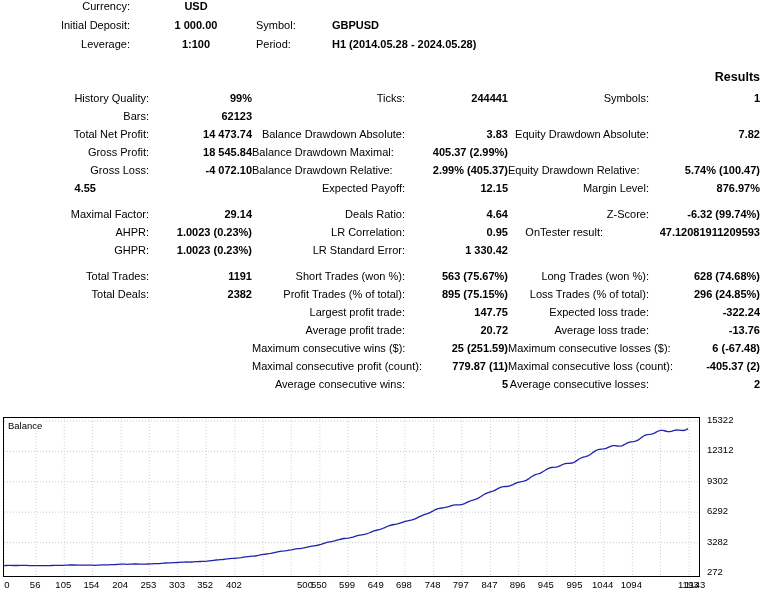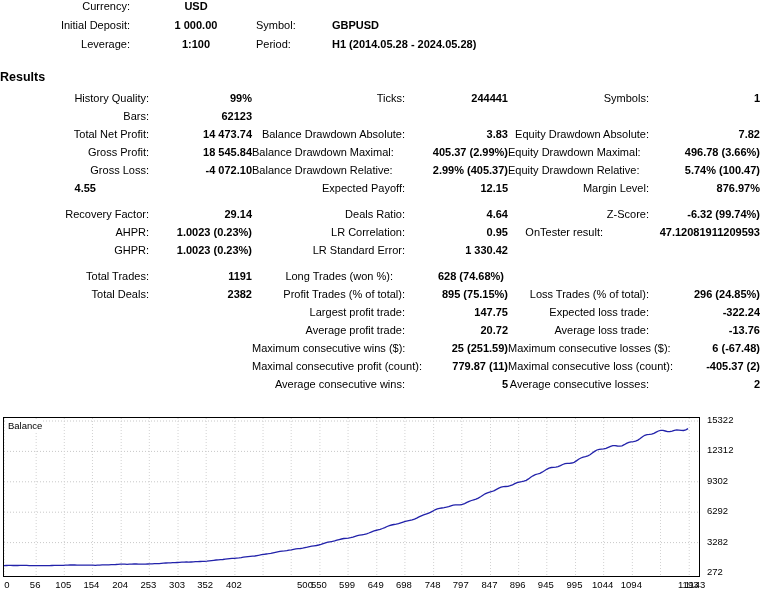--- a/index.html
+++ b/index.html
@@ -48,21 +48,21 @@
   .col-a-val { width: 120px; }
   .col-b-lbl { width: 70px; text-align: left; padding-right: 6px;}
   .col-b-val { }
 
   
   .results-title {
     position: absolute;
     top: 70px;
     left: 0;
     width: 760px;
-    text-align: left;
+    text-align: right;
     font-weight: bold;
     font-size: 12.5px;
   }
 
   
   .stats {
     position: absolute;
     top: 92px;
     left: 0px;
     width: 760px;
@@ -232,24 +232,20 @@
 
     <div class="srow">
       <div class="cell c1">
           <div class="lbl">Gross Profit:</div>
           <div class="val">18 545.84</div>
         </div>
       <div class="cell c2">
           <div class="lbl">Balance Drawdown Maximal:</div>
           <div class="val wide">405.37 (2.99%)</div>
         </div>
-      <div class="cell c3">
-          <div class="lbl">Equity Drawdown Maximal:</div>
-          <div class="val wide">496.78 (3.66%)</div>
-        </div>
     </div>
 
     <div class="srow">
       <div class="cell c1">
           <div class="lbl">Gross Loss:</div>
           <div class="val">-4 072.10</div>
         </div>
       <div class="cell c2">
           <div class="lbl">Balance Drawdown Relative:</div>
           <div class="val wide">2.99% (405.37)</div>
@@ -269,21 +265,21 @@
           <div class="val">12.15</div>
         </div>
       <div class="cell c3">
           <div class="lbl">Margin Level:</div>
           <div class="val">876.97%</div>
         </div>
     </div>
 
     <div class="srow">
       <div class="cell c1">
-          <div class="lbl">Recovery Factor:</div>
+          <div class="lbl">Maximal Factor:</div>
           <div class="val">29.14</div>
         </div>
       <div class="cell c2">
           <div class="lbl">Deals Ratio:</div>
           <div class="val">4.64</div>
         </div>
       <div class="cell c3">
           <div class="lbl">Z-Score:</div>
           <div class="val">-6.32 (99.74%)</div>
         </div>
@@ -316,20 +312,24 @@
       <div class="cell c3">
           <div class="lbl"></div>
           <div class="val"></div>
         </div>
     </div>
 
     <div class="srow">
       <div class="cell c1">
           <div class="lbl">Total Trades:</div>
           <div class="val">1191</div>
+        </div>
+      <div class="cell c2">
+          <div class="lbl">Short Trades (won %):</div>
+          <div class="val">563 (75.67%)</div>
         </div>
       <div class="cell c3">
           <div class="lbl">Long Trades (won %):</div>
           <div class="val">628 (74.68%)</div>
         </div>
     </div>
 
     <div class="srow">
       <div class="cell c1">
           <div class="lbl">Total Deals:</div>

